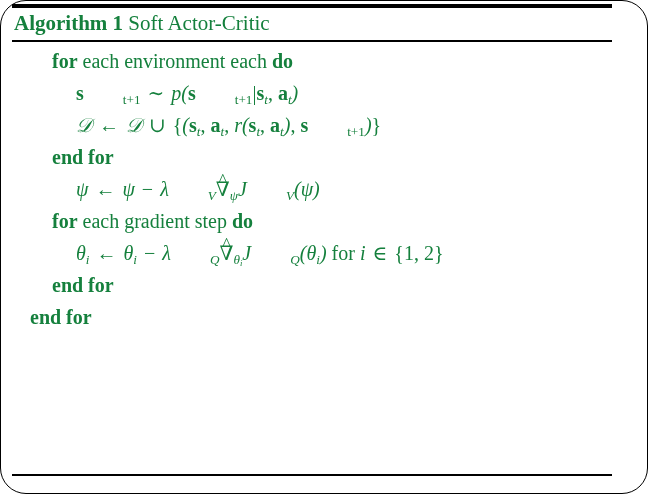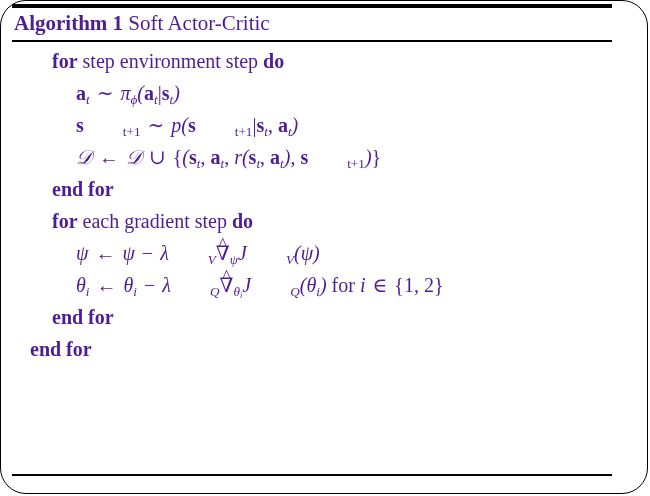--- a/index.html
+++ b/index.html
@@ -8,21 +8,21 @@
     background: #ffffff;
   }
 
   #page {
     position: relative;
     width: 650px;
     height: 496px;
     background: #ffffff;
     overflow: hidden;
     font-family: "Liberation Serif", "DejaVu Serif", serif;
-    color: #4c1d95;
+    color: #15803d;
   }
 
   
   #outer-frame {
     position: absolute;
     left: 0px;
     top: 0px;
     width: 648px;
     height: 494px;
     border: 1px solid #000000;
@@ -160,51 +160,48 @@
   </div>
 
   <div class="rule rule-title"></div>
 
   <div id="algo-body">
 
 
 
     <div class="line ind1">
       <span class="bold">for</span>
-      <span>step environment step</span>
+      <span>each environment each</span>
       <span class="bold">do</span>
     </div>
 
-    <div class="line ind2">
-      <span class="math"><span class="bvec">a</span><sub class="sm">t</sub> <span class="op">∼</span> π<sub class="sm">ϕ</sub>(<span class="bvec">a</span><sub class="sm">t</sub><span class="opn">|</span><span class="bvec">s</span><sub class="sm">t</sub>)</span>
-    </div>
 
     <div class="line ind2">
       <span class="math"><span class="bvec">s</span><sub class="smup">t+1</sub> <span class="op">∼</span> p(<span class="bvec">s</span><sub class="smup">t+1</sub><span class="opn">|</span><span class="bvec">s</span><sub class="sm">t</sub><span class="opn">,</span> <span class="bvec">a</span><sub class="sm">t</sub>)</span>
     </div>
 
     <div class="line ind2">
       <span class="math"><span class="cal">𝒟</span> <span class="op">←</span> <span class="cal">𝒟</span> <span class="op">∪</span> <span class="opn">{</span>(<span class="bvec">s</span><sub class="sm">t</sub><span class="opn">,</span> <span class="bvec">a</span><sub class="sm">t</sub><span class="opn">,</span> r(<span class="bvec">s</span><sub class="sm">t</sub><span class="opn">,</span> <span class="bvec">a</span><sub class="sm">t</sub>)<span class="opn">,</span> <span class="bvec">s</span><sub class="smup">t+1</sub>)<span class="opn">}</span></span>
     </div>
 
     <div class="line ind1">
       <span class="bold">end for</span>
+    </div>
+
+    <div class="line ind2">
+      <span class="math">ψ <span class="op">←</span> ψ <span class="op">−</span> λ<sub class="smup"><i>V</i></sub><span class="hat">∇</span><sub class="sm">ψ</sub>J<sub class="smup"><i>V</i></sub>(ψ)</span>
     </div>
 
     <div class="line ind1">
       <span class="bold">for</span>
       <span>each gradient step</span>
       <span class="bold">do</span>
     </div>
 
     <div class="line ind2">
-      <span class="math">ψ <span class="op">←</span> ψ <span class="op">−</span> λ<sub class="smup"><i>V</i></sub><span class="hat">∇</span><sub class="sm">ψ</sub>J<sub class="smup"><i>V</i></sub>(ψ)</span>
-    </div>
-
-    <div class="line ind2">
       <span class="math">θ<sub class="sm">i</sub> <span class="op">←</span> θ<sub class="sm">i</sub> <span class="op">−</span> λ<sub class="smup"><i>Q</i></sub><span class="hat">∇</span><sub class="sm">θ<sub class="sm">i</sub></sub>J<sub class="smup"><i>Q</i></sub>(θ<sub class="sm">i</sub>)</span><span class="txtfor">&nbsp;</span><span class="txtfor">for</span><span class="math">&nbsp;i <span class="op">∈</span> <span class="opn">{1, 2}</span></span>
     </div>
 
 
 
     <div class="line ind1">
       <span class="bold">end for</span>
     </div>
 
     <div class="line ind0">

